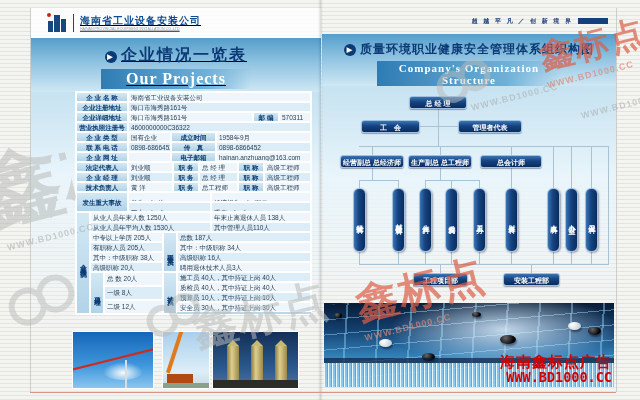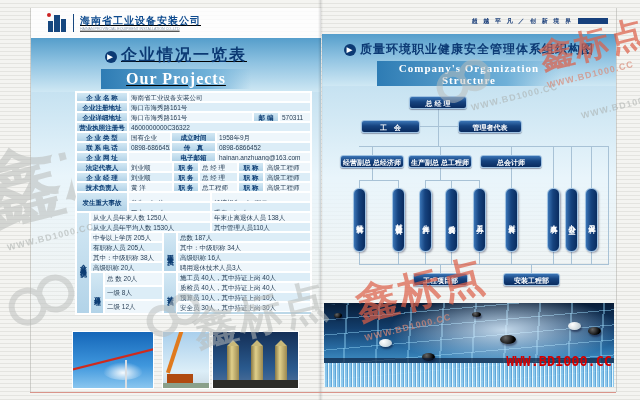--- a/index.html
+++ b/index.html
@@ -412,15 +412,16 @@
   <div class="wm red" style="left:356px;top:262px;">
     <div class="brand" style="font-size:42px;">鑫标点</div>
     <div class="url">WWW.BD1000.CC</div>
   </div>
   <div class="rings" style="left:8px;top:278px;"><i style="width:26px;height:26px;"></i><i style="width:26px;height:26px;"></i></div>
   <div class="wm gray" style="left:580px;top:100px;">
       <div class="url">WWW.BD1000.CC</div>
     </div>
 
   <div class="footer">
+    <div class="f1">海南鑫标点广告</div>
     <div class="f2">WWW.BD1000.CC</div>
   </div>
 </div>
 
 </body></html>

